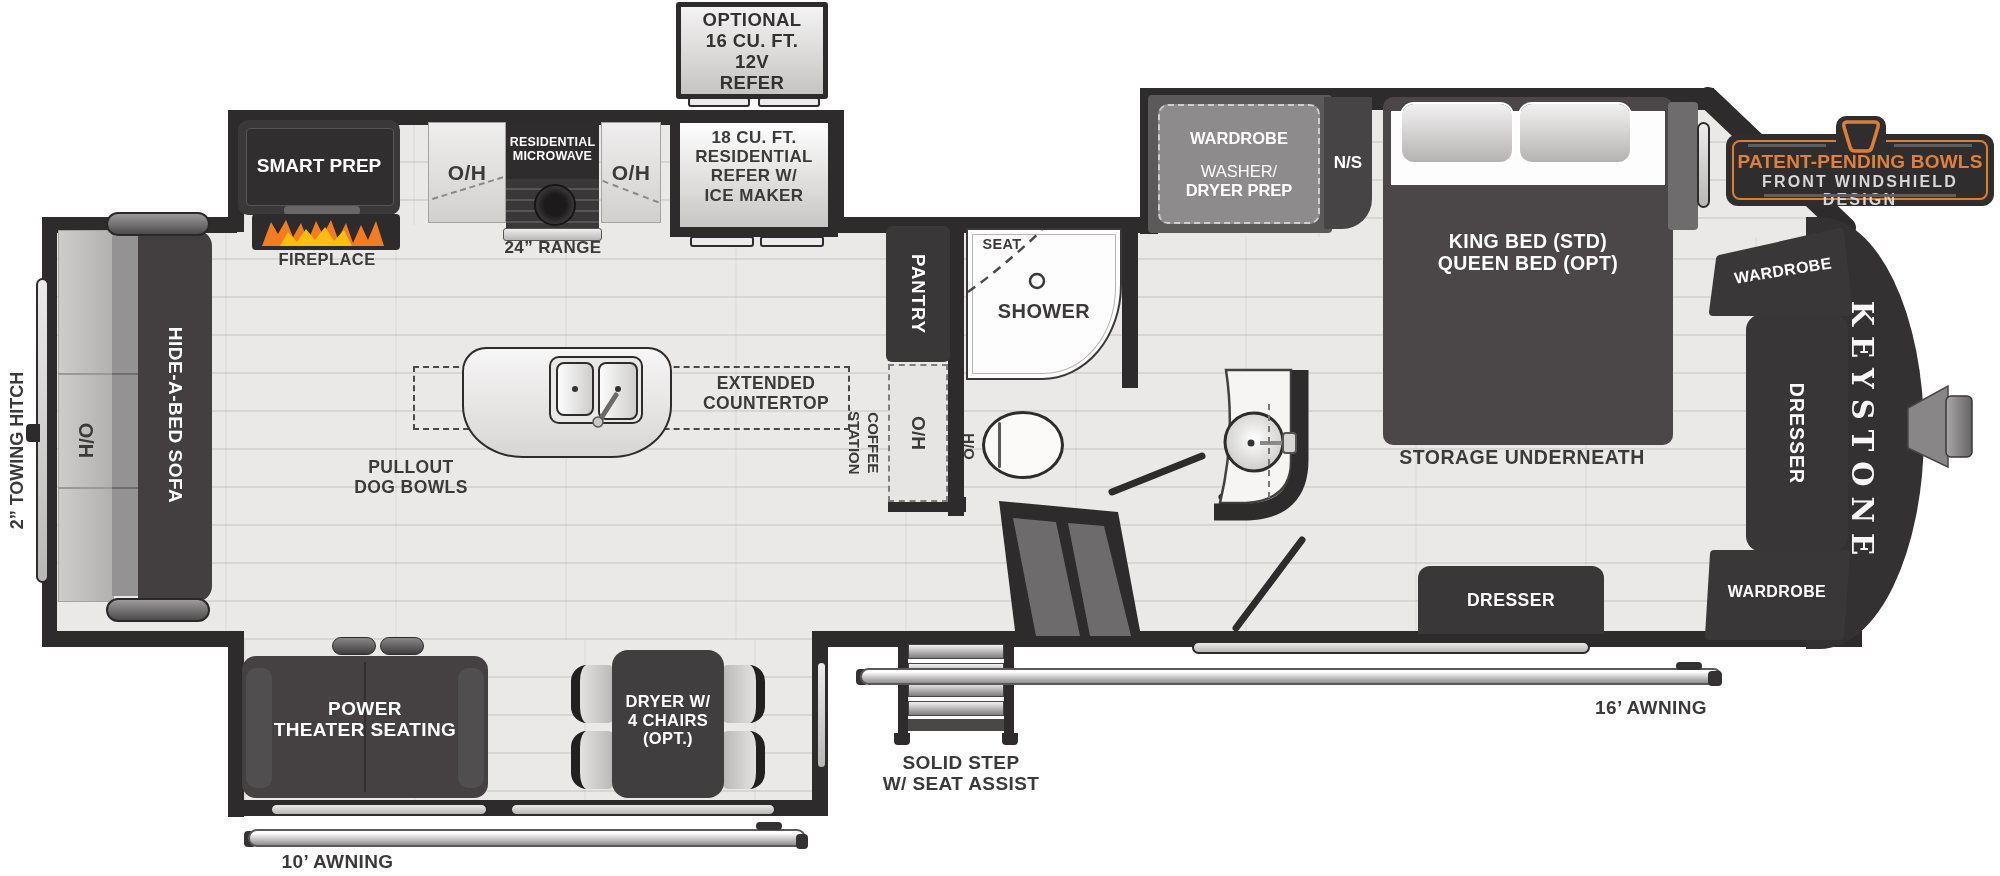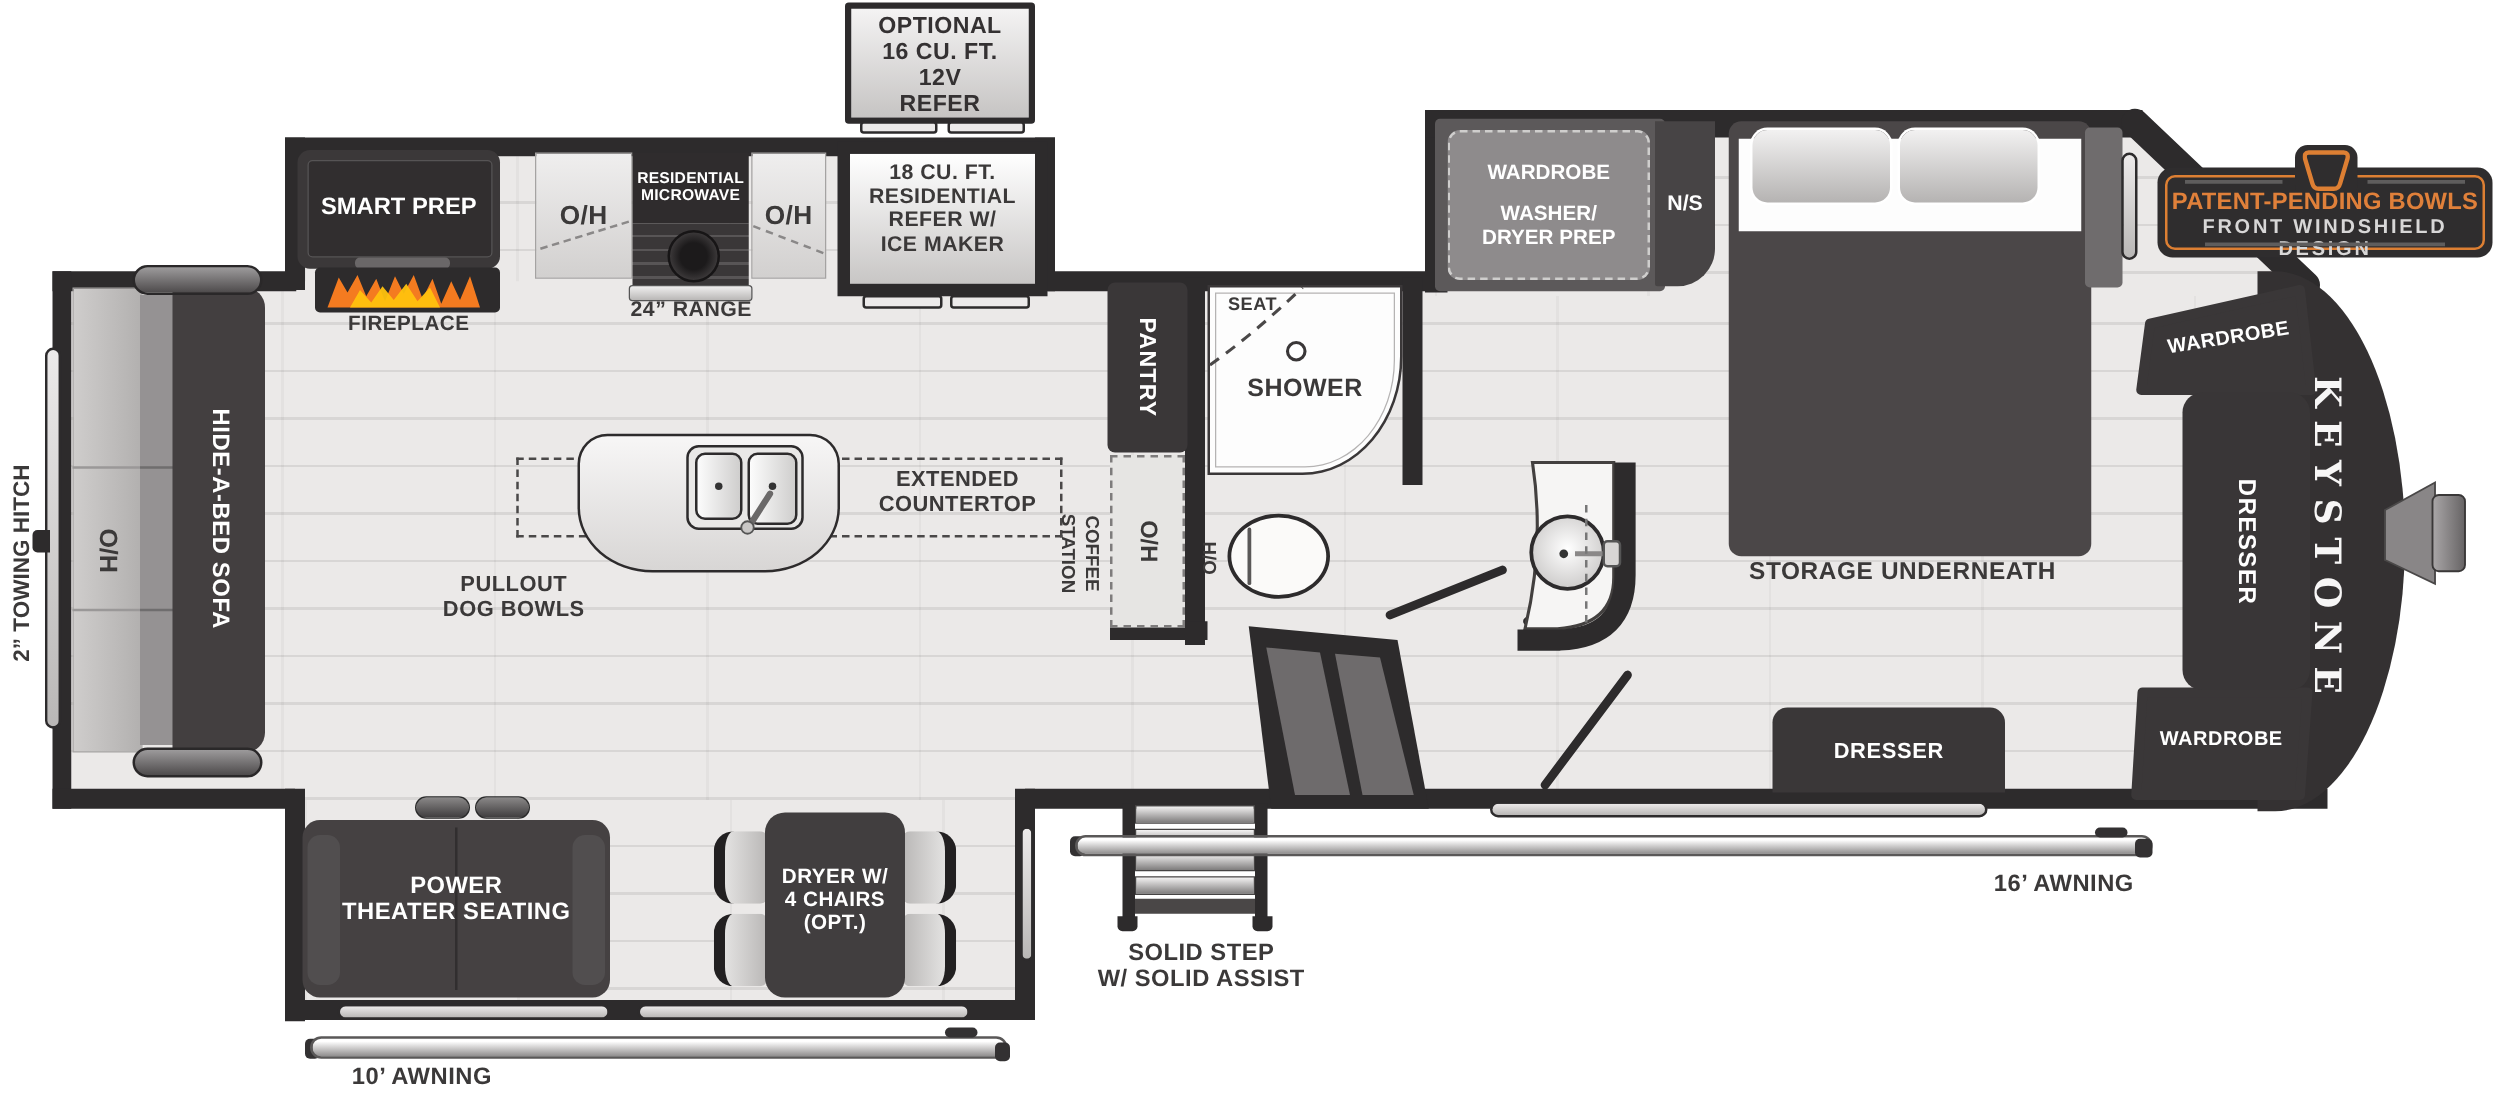--- a/index.html
+++ b/index.html
@@ -147,31 +147,35 @@
     <line x1="1260" y1="443" x2="1283" y2="443" stroke="#8a8888" stroke-width="4"></line>
     <rect x="1283" y="433" width="13" height="20" rx="3" fill="#d8d6d5" stroke="#555" stroke-width="2"></rect>
     <line x1="1269" y1="404" x2="1269" y2="500" stroke="#777" stroke-width="2" stroke-dasharray="6,5"></line>
 
     <line x1="1708" y1="98" x2="1845" y2="228" stroke="#2d2b2c" stroke-width="22" stroke-linecap="round"></line>
   </svg>
 
   <div class="abs" style="left:1148px;top:95px;width:184px;height:138px;background:#5c595a;border-radius:4px;"></div>
   <div class="abs" style="left:1158px;top:104px;width:162px;height:120px;background:#8e8b8c;border:2px dashed #cfcecd;border-radius:10px;box-sizing:border-box;display:flex;flex-direction:column;align-items:center;justify-content:center;">
     <span class="wlbl" style="font-weight:700;font-size:16.5px;margin-bottom:14px;">WARDROBE</span>
-    <span class="wlbl" style="font-weight:700;font-size:16.5px;">WASHER/</span>
+    <span class="wlbl" style="font-weight:400;font-size:16.5px;">WASHER/</span>
     <span class="wlbl" style="font-weight:700;font-size:16.5px;">DRYER PREP</span>
   </div>
   <div class="vwrap" style="left:1324px;top:97px;width:48px;height:132px;background:#474445;border-radius:0 0 30px 2px;">
     <span class="wlbl" style="font-weight:700;font-size:17px;">N/S</span>
   </div>
 
   <div class="abs" style="left:1383px;top:97px;width:290px;height:348px;background:#4b4748;border-radius:10px;"></div>
   <div class="abs" style="left:1391px;top:111px;width:274px;height:74px;background:#fdfdfd;"></div>
   <div class="abs" style="left:1402px;top:104px;width:110px;height:58px;background:linear-gradient(180deg,#f2f1f1,#b5b3b2);border-radius:12px;box-shadow:0 0 0 2px #ffffff;"></div>
   <div class="abs" style="left:1520px;top:104px;width:110px;height:58px;background:linear-gradient(180deg,#f2f1f1,#b5b3b2);border-radius:12px;box-shadow:0 0 0 2px #ffffff;"></div>
+  <div class="lbl wlbl" style="left:1408px;top:230px;width:240px;font-size:19.5px;">
+    <span>KING BED (STD)</span>
+      <span>QUEEN BED (OPT)</span>
+  </div>
   <div class="abs" style="left:1668px;top:102px;width:30px;height:128px;background:#6f6c6d;border-radius:4px;"></div>
   <div class="window" style="left:1697px;top:122px;width:13px;height:86px;"></div>
 
   <div class="vwrap" style="left:1418px;top:566px;width:186px;height:68px;background:#3a3738;border-radius:12px 12px 0 0;">
     <span class="wlbl" style="font-weight:700;font-size:17.5px;letter-spacing:.5px;">DRESSER</span>
   </div>
 
   <div class="abs" style="left:1806px;top:217px;width:118px;height:432px;background:#343132;border-radius:0 88% 88% 0 / 0 50% 50% 0;"></div>
   <svg class="abs" style="left:0;top:0;" width="2000" height="876" viewBox="0 0 2000 876">
     <polygon points="1908,408 1948,386 1948,467 1908,448" fill="#898687" stroke="#4a4848" stroke-width="1.5"></polygon>
@@ -322,16 +326,16 @@
       <span>STORAGE UNDERNEATH</span>
     </div>
   <div class="lbl" style="left:1578px;top:697px;width:146px;font-size:19px;">
       <span>16’ AWNING</span>
     </div>
   <div class="lbl" style="left:255px;top:851px;width:165px;font-size:19px;">
       <span>10’ AWNING</span>
     </div>
   <div class="lbl" style="left:866px;top:752px;width:190px;font-size:19px;">
     <span>SOLID STEP</span>
-      <span>W/ SOLID ASSIST</span>
+      <span>W/ SEAT ASSIST</span>
   </div>
 
 </div>
 
 </body></html>

